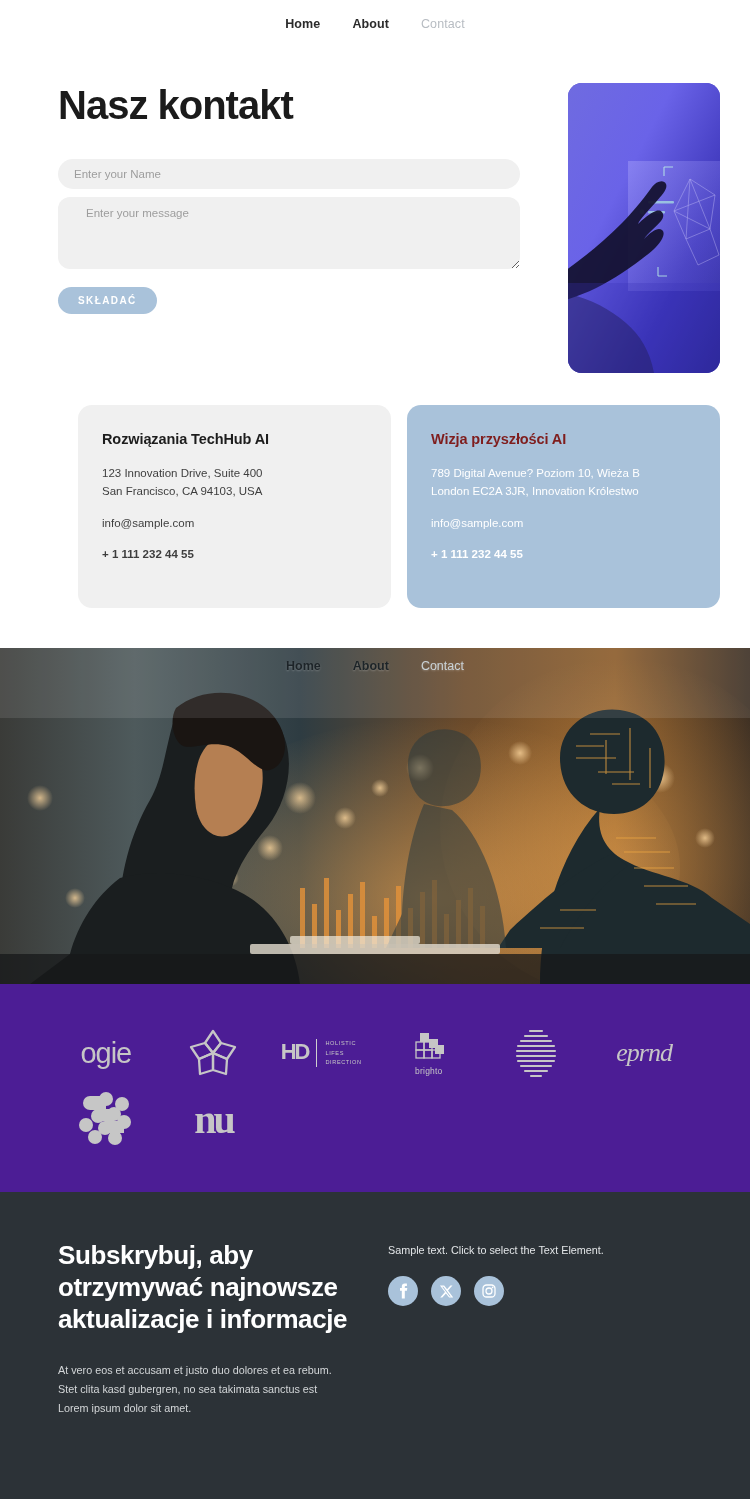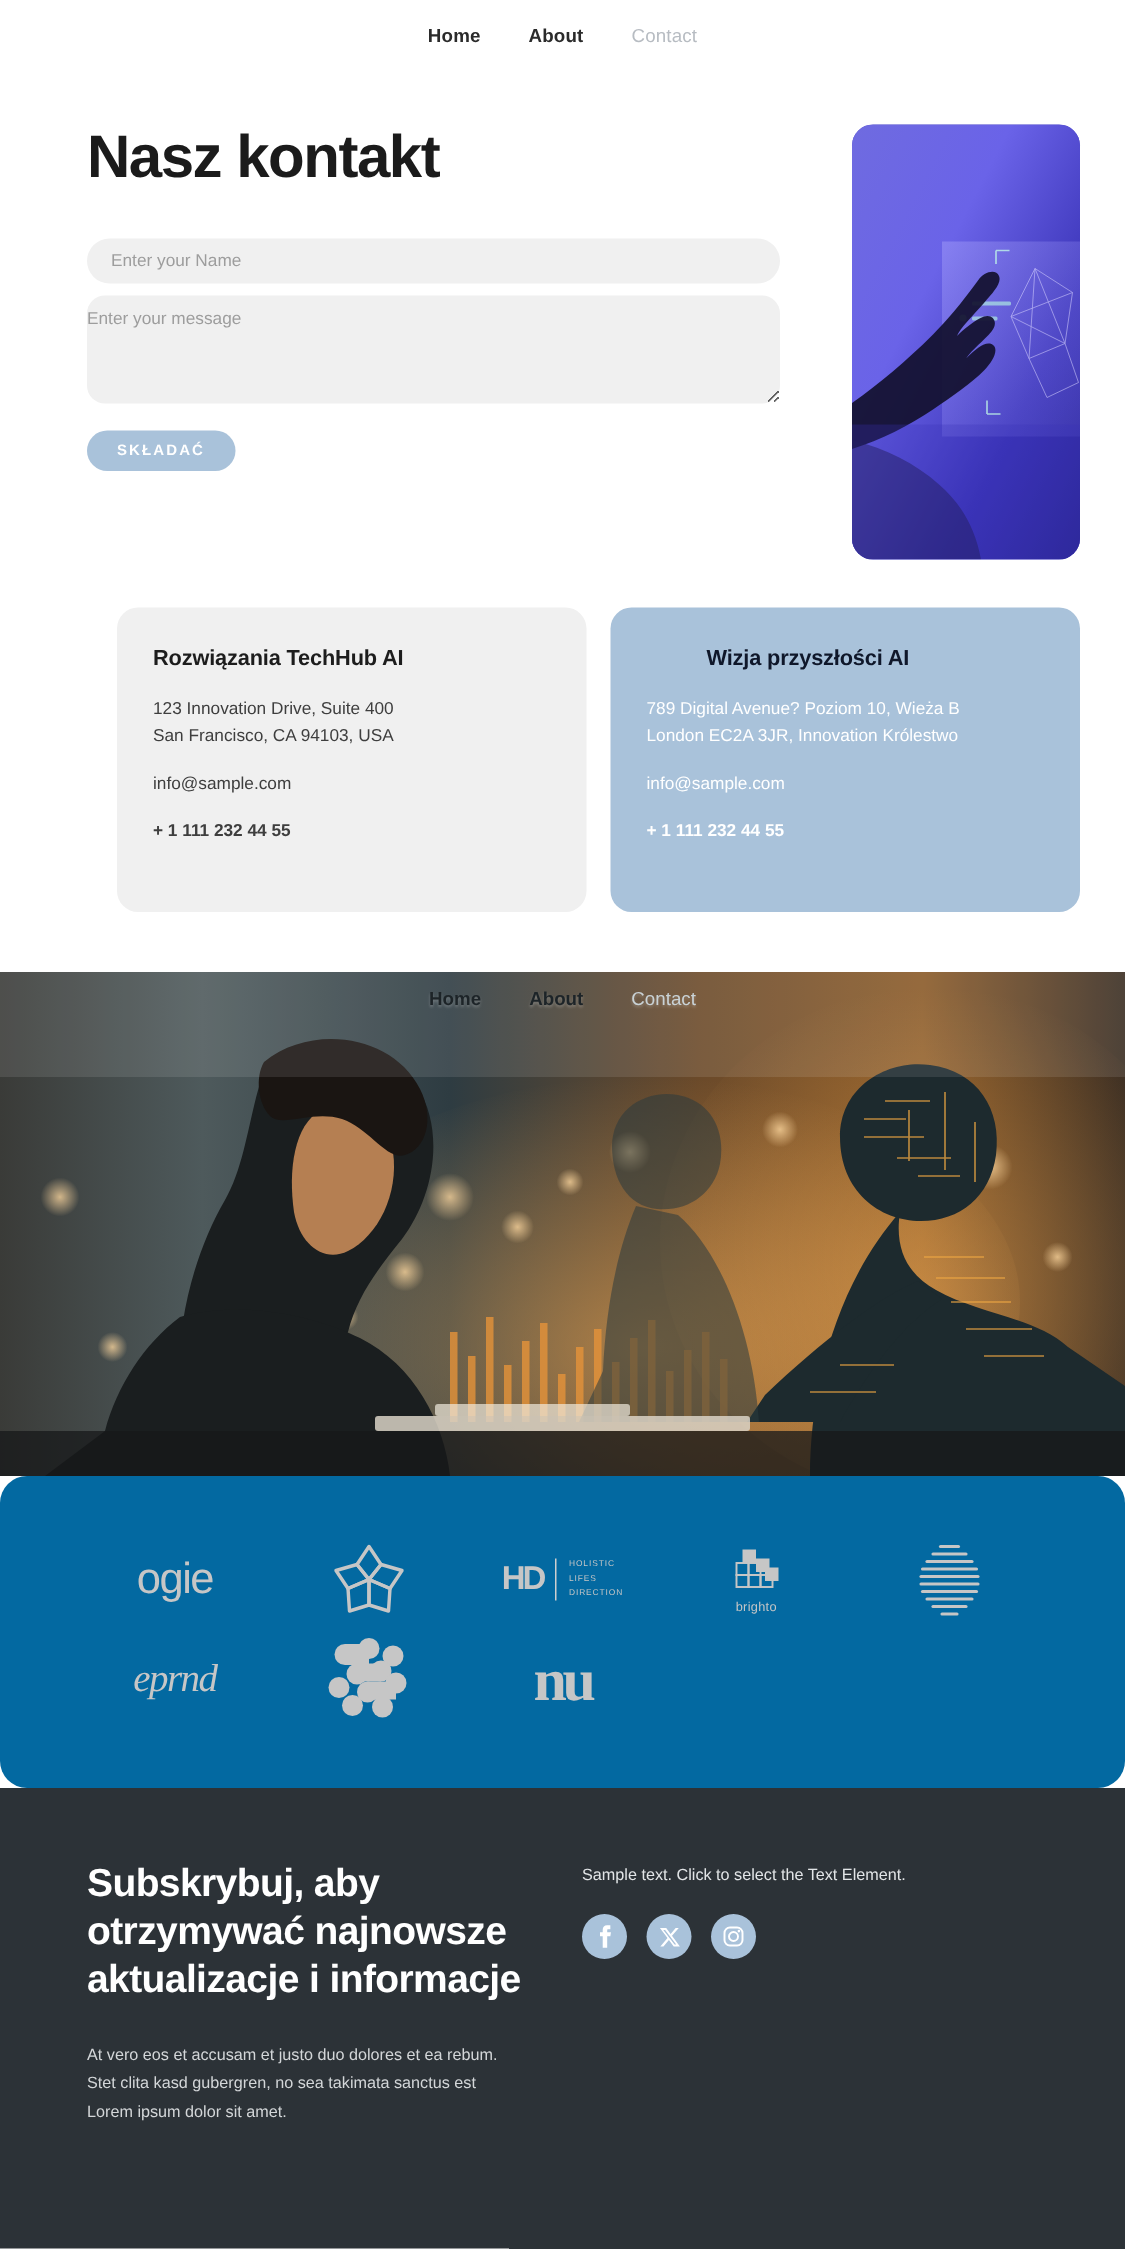--- a/index.html
+++ b/index.html
@@ -62,21 +62,21 @@
   }
   .field::placeholder { color: #9d9d9d; }
   .field-area {
     display: block;
     width: 462px;
     height: 72px;
     border: none;
     outline: none;
     border-radius: 12px;
     background: #f0f0f0;
-    padding: 10px 0;
+    padding: 10px 28px;
     font-size: 11.5px;
     color: #6a6a6a;
     resize: vertical;
     font-family: "Liberation Sans", sans-serif;
     margin-bottom: 18px;
   }
   .field-area::placeholder { color: #9d9d9d; }
   .submit-btn {
     border: none;
     background: #a9c2da;
@@ -118,21 +118,21 @@
   }
   .card.light { background: #f0f0f0; margin-left: 48px; }
   .card.blue { background: #a9c2da; }
   .card h3 {
     font-size: 14.5px;
     font-weight: 700;
     margin-bottom: 18px;
     letter-spacing: -.1px;
   }
   .card.light h3 { color: #1d1d1d; }
-  .card.blue h3 { color: #0f172a; margin-left: 40px; }
+  .card.blue h3 { color: #7f1d1d; }
   .card p { font-size: 11.5px; line-height: 1.55; margin-bottom: 14px; }
   .card.light p { color: #3e3e3e; }
   .card.blue p { color: #ffffff; }
   .card .phone { font-weight: 700; }
 
   
   .hero {
     position: relative;
     width: 750px;
     height: 336px;
@@ -151,28 +151,27 @@
     font-size: 12.5px;
     color: #1d2428;
     text-decoration: none;
     font-weight: 600;
     text-shadow: 0 1px 2px rgba(255,255,255,.25);
   }
   .hero-nav a.muted { color: #c9d2d6; font-weight: 500; }
 
   
   .logos {
-    background: #0369a1;
+    background: #4c1d95;
     padding: 36px 52px 40px 52px;
     display: grid;
-    grid-template-columns: repeat(5, 1fr);
+    grid-template-columns: repeat(6, 1fr);
     grid-template-rows: repeat(2, 66px);
     align-items: center;
     justify-items: center;
-    border-radius: 18px;
   }
   .logo-cell { display: flex; align-items: center; justify-content: center; }
   .logo-wordmark {
     font-size: 29px;
     color: #c6c6c6;
     letter-spacing: -1px;
     font-family: "Liberation Sans", sans-serif;
   }
   .hd-logo { display: flex; align-items: flex-start; gap: 8px; color: #c6c6c6; }
   .hd-logo .hd-mark { font-size: 22px; font-weight: 700; letter-spacing: -2px; }

